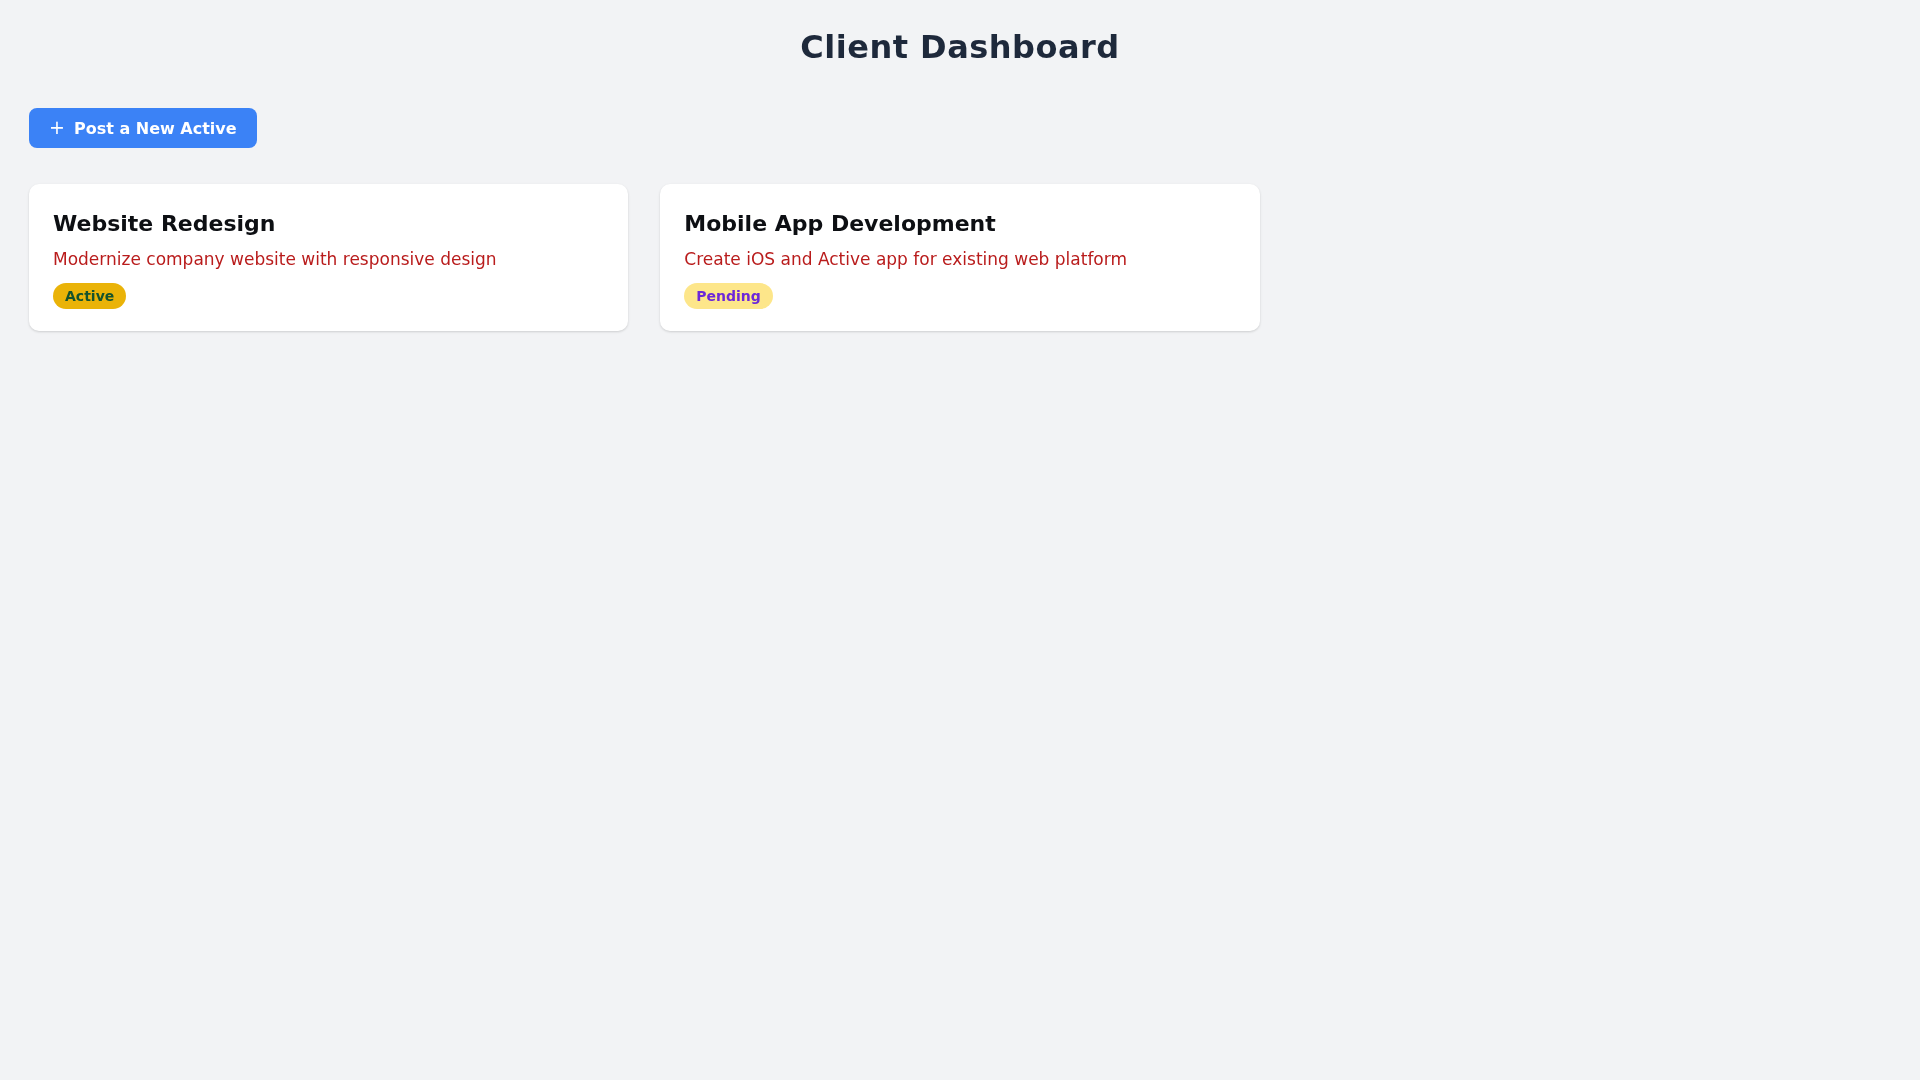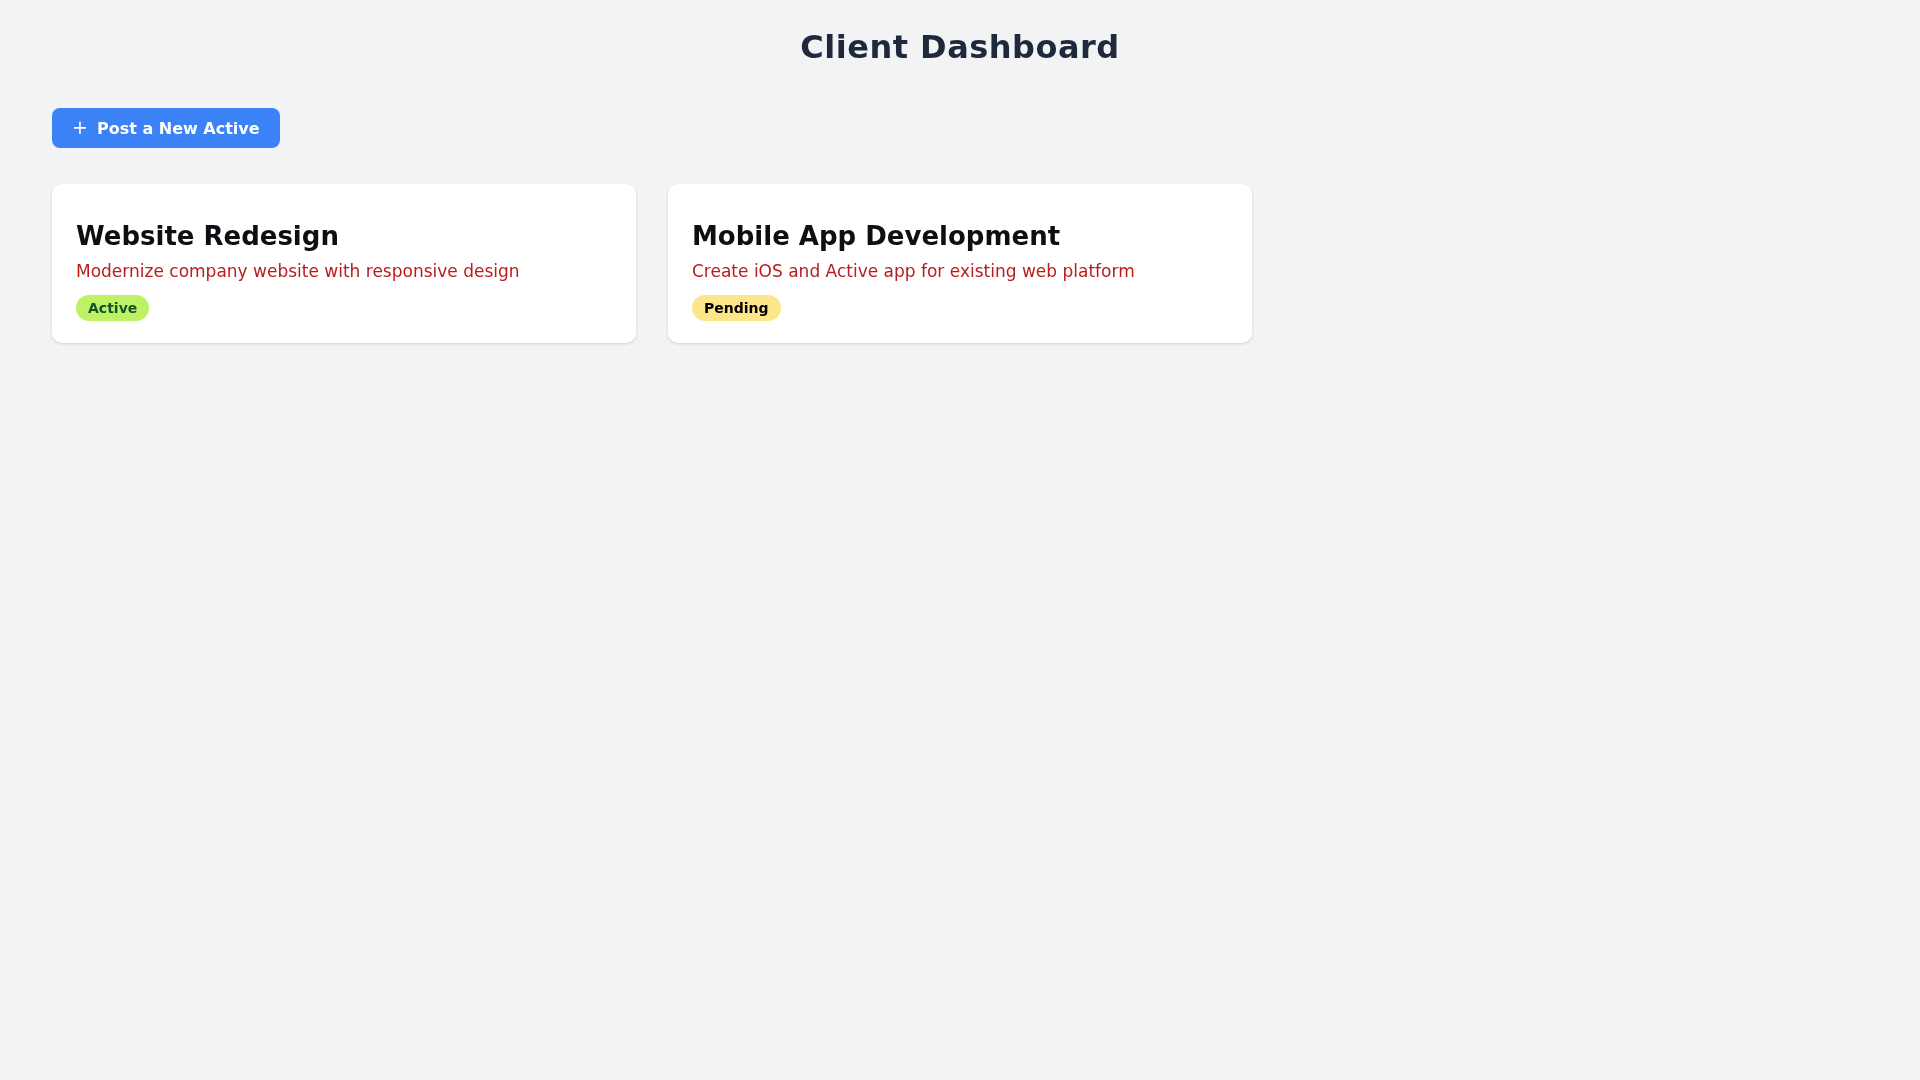--- a/index.html
+++ b/index.html
@@ -6,21 +6,21 @@
   html, body {
     width: 1920px;
     height: 1080px;
     background: #f2f3f5;
     font-family: "DejaVu Sans", "Liberation Sans", sans-serif;
     overflow: hidden;
   }
   .page {
     width: 100%;
     height: 100%;
-    padding: 28px 52px 0;
+    padding: 28px 29px 0;
   }
   .page-title {
     text-align: center;
     font-size: 32px;
     line-height: 38px;
     font-weight: 700;
     letter-spacing: 0.5px;
     color: #1e293b;
   }
   .toolbar {
@@ -54,22 +54,22 @@
     grid-template-columns: repeat(3, 1fr);
     gap: 32px;
   }
   .card {
     background: #ffffff;
     border-radius: 10px;
     padding: 22px 24px;
     box-shadow: 0 1px 3px rgba(0,0,0,0.10), 0 1px 2px rgba(0,0,0,0.06);
   }
   .card-title {
-    margin-top: 16px;
-    font-size: 26px;
+    margin-top: 4px;
+    font-size: 22px;
     line-height: 28px;
     font-weight: 700;
     color: #0d0f13;
   }
   .card-desc {
     margin-top: 9px;
     font-size: 17px;
     line-height: 24px;
     color: #b91c1c;
   }
@@ -96,24 +96,24 @@
       <span class="plus">+</span>
       <span>Post a New Active</span>
     </button>
   </div>
 
   <div class="cards">
 
     <div class="card">
       <div class="card-title">Website Redesign</div>
       <div class="card-desc">Modernize company website with responsive design</div>
-      <span class="badge" style="background-color: #bef264; color: rgb(20, 83, 45);">Active</span>
+      <span class="badge" style="background-color: #eab308; color: rgb(20, 83, 45);">Active</span>
     </div>
 
     <div class="card">
       <div class="card-title">Mobile App Development</div>
       <div class="card-desc">Create iOS and Active app for existing web platform</div>
-      <span class="badge" style="background-color: rgb(253, 230, 138); color: #000000;">Pending</span>
+      <span class="badge" style="background-color: rgb(253, 230, 138); color: #6d28d9;">Pending</span>
     </div>
 
 
   </div>
 </div>
 
 </body></html>

